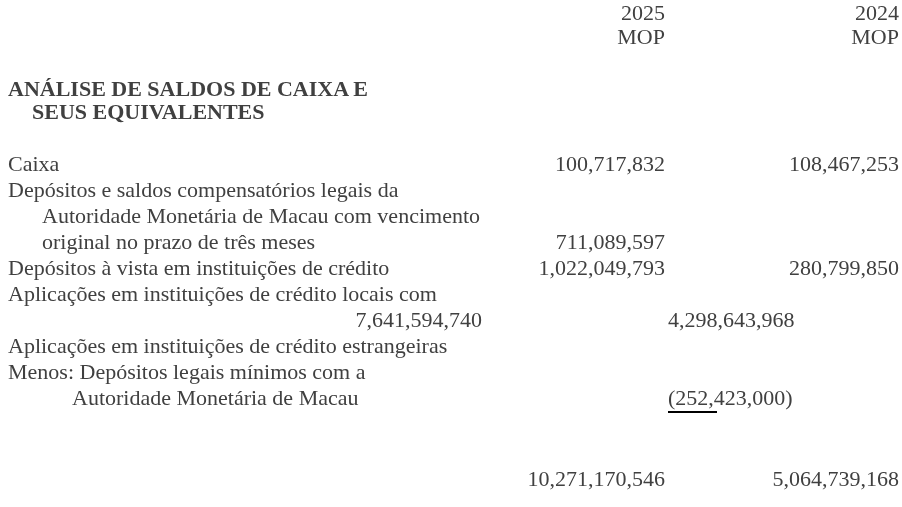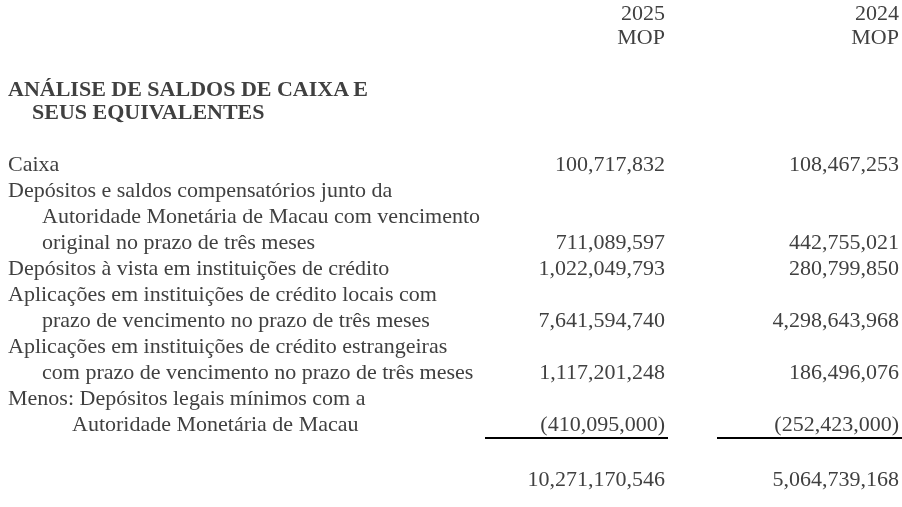--- a/index.html
+++ b/index.html
@@ -106,85 +106,76 @@
   <div class="body-block">
 
     <div class="grid-row">
       <div class="lbl">Caixa</div>
       <div class="num">100,717,832</div>
       <div></div>
       <div class="num">108,467,253</div>
     </div>
 
     <div class="grid-row">
-      <div class="lbl">Depósitos e saldos compensatórios junto da</div>
+      <div class="lbl">Depósitos e saldos compensatórios legais da</div>
       <div class="num"></div>
       <div></div>
       <div class="num"></div>
     </div>
 
     <div class="grid-row">
       <div class="lbl ind1">Autoridade Monetária de Macau com vencimento</div>
       <div class="num"></div>
       <div></div>
       <div class="num"></div>
     </div>
 
     <div class="grid-row">
       <div class="lbl ind1">original no prazo de três meses</div>
       <div class="num">711,089,597</div>
       <div></div>
-      <div class="num">442,755,021</div>
     </div>
 
     <div class="grid-row">
       <div class="lbl">Depósitos à vista em instituições de crédito</div>
       <div class="num">1,022,049,793</div>
       <div></div>
       <div class="num">280,799,850</div>
     </div>
 
     <div class="grid-row">
       <div class="lbl">Aplicações em instituições de crédito locais com</div>
       <div class="num"></div>
       <div></div>
       <div class="num"></div>
     </div>
 
     <div class="grid-row">
-      <div class="lbl ind1">prazo de vencimento no prazo de três meses</div>
       <div class="num">7,641,594,740</div>
       <div></div>
       <div class="num">4,298,643,968</div>
     </div>
 
     <div class="grid-row">
       <div class="lbl">Aplicações em instituições de crédito estrangeiras</div>
       <div class="num"></div>
       <div></div>
       <div class="num"></div>
     </div>
 
-    <div class="grid-row">
-      <div class="lbl ind1">com prazo de vencimento no prazo de três meses</div>
-      <div class="num">1,117,201,248</div>
-      <div></div>
-      <div class="num">186,496,076</div>
-    </div>
 
     <div class="grid-row">
       <div class="lbl">Menos: Depósitos legais mínimos com a</div>
       <div class="num"></div>
       <div></div>
       <div class="num"></div>
     </div>
 
     <div class="grid-row">
       <div class="lbl ind2">Autoridade Monetária de Macau</div>
-      <div class="num rule-single">(410,095,000)</div>
       <div></div>
       <div class="num rule-single">(252,423,000)</div>
     </div>
 
   </div>
 
   <div class="totals-block">
     <div class="grid-row">
       <div class="lbl"></div>
       <div class="num rule-double">10,271,170,546</div>

